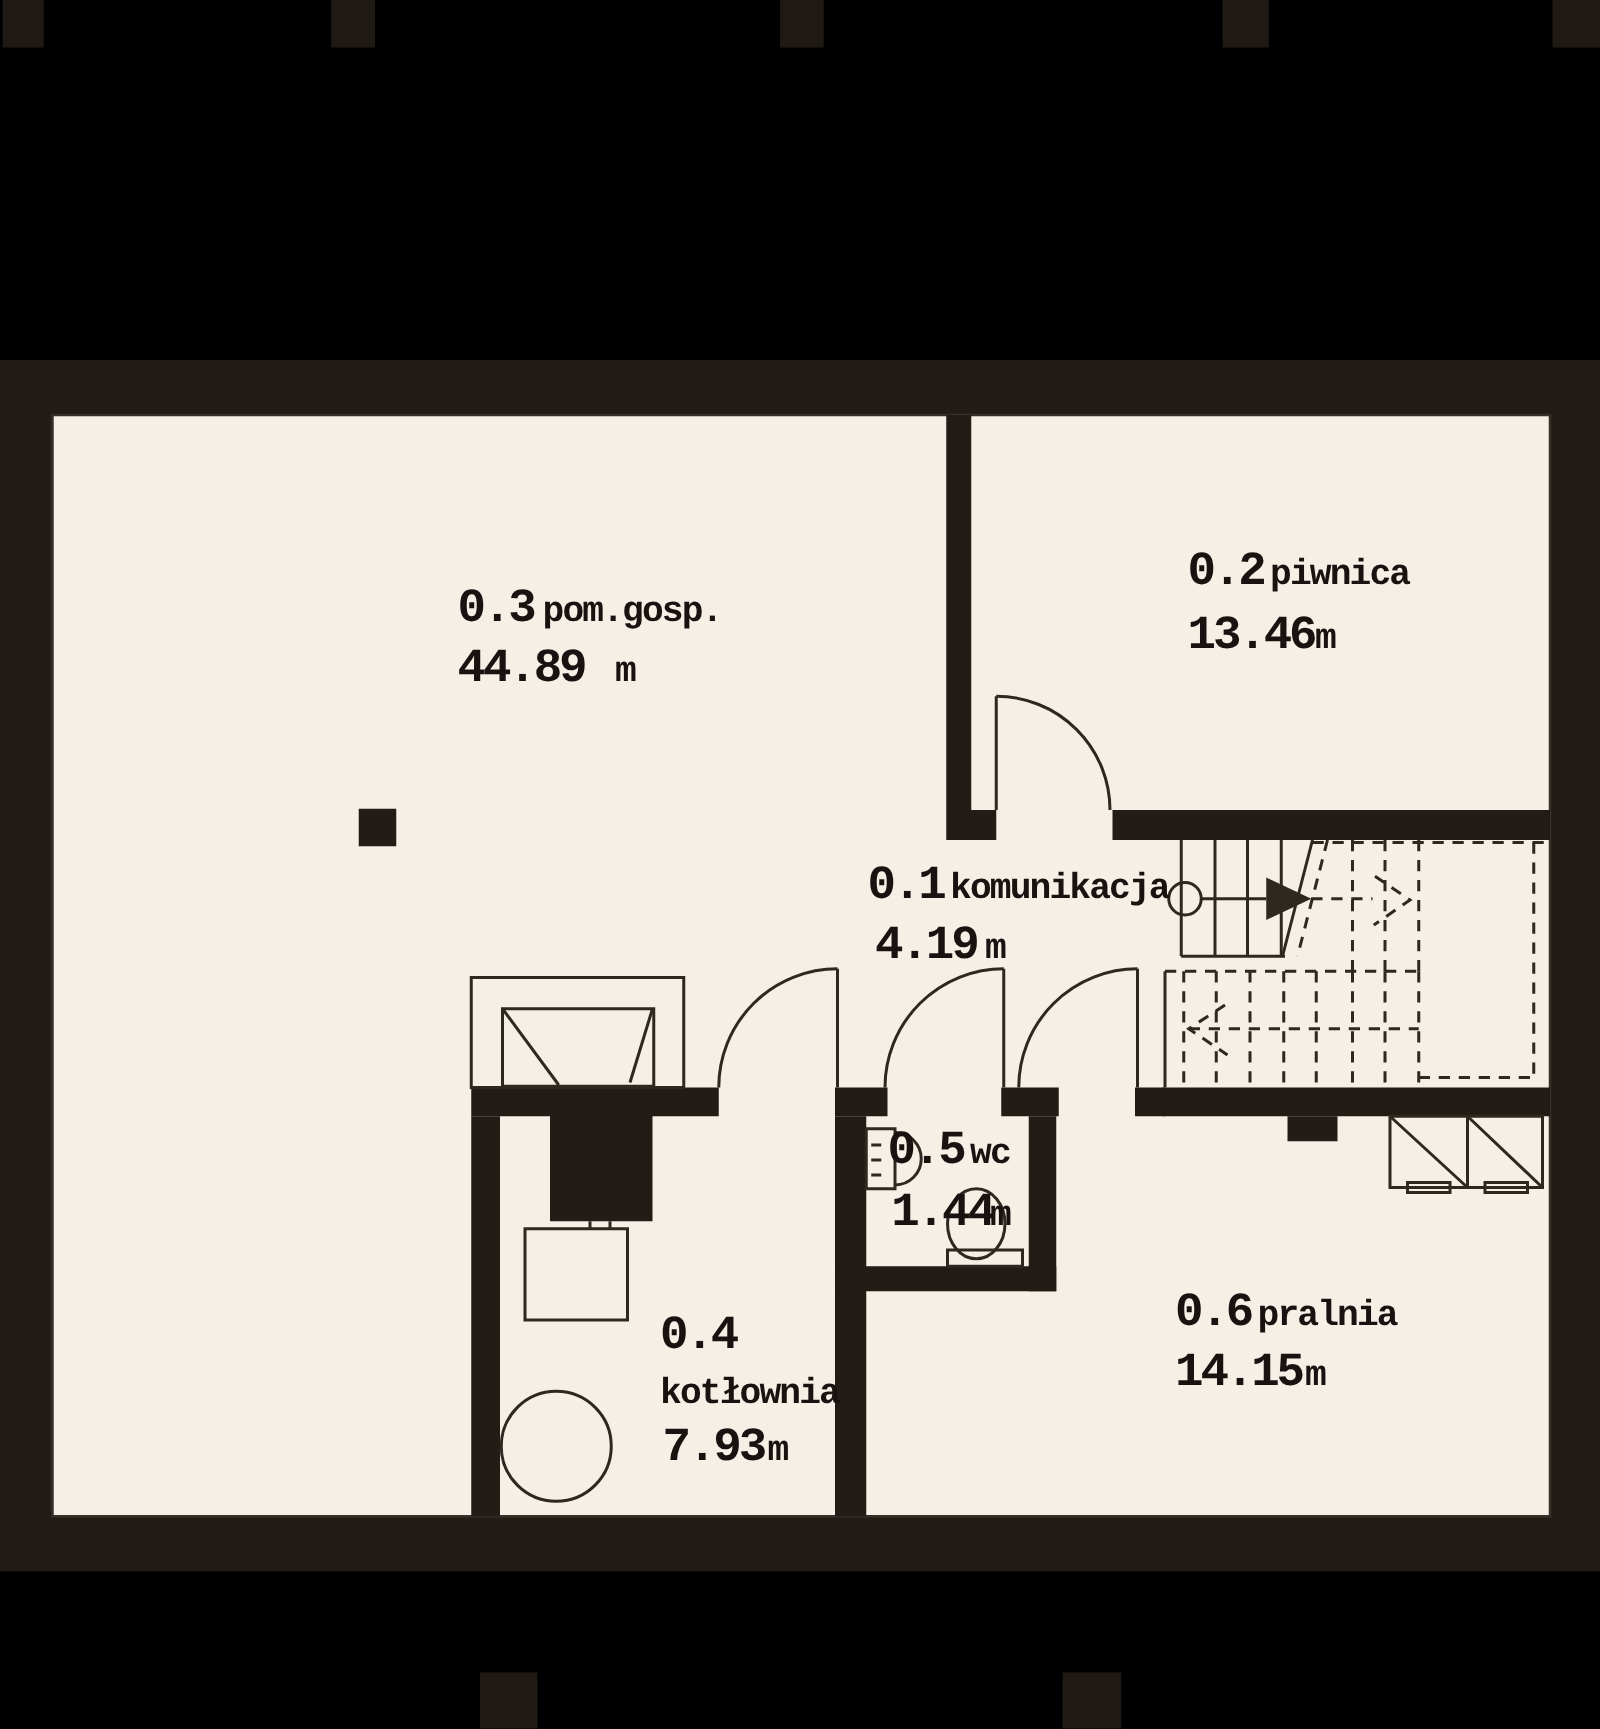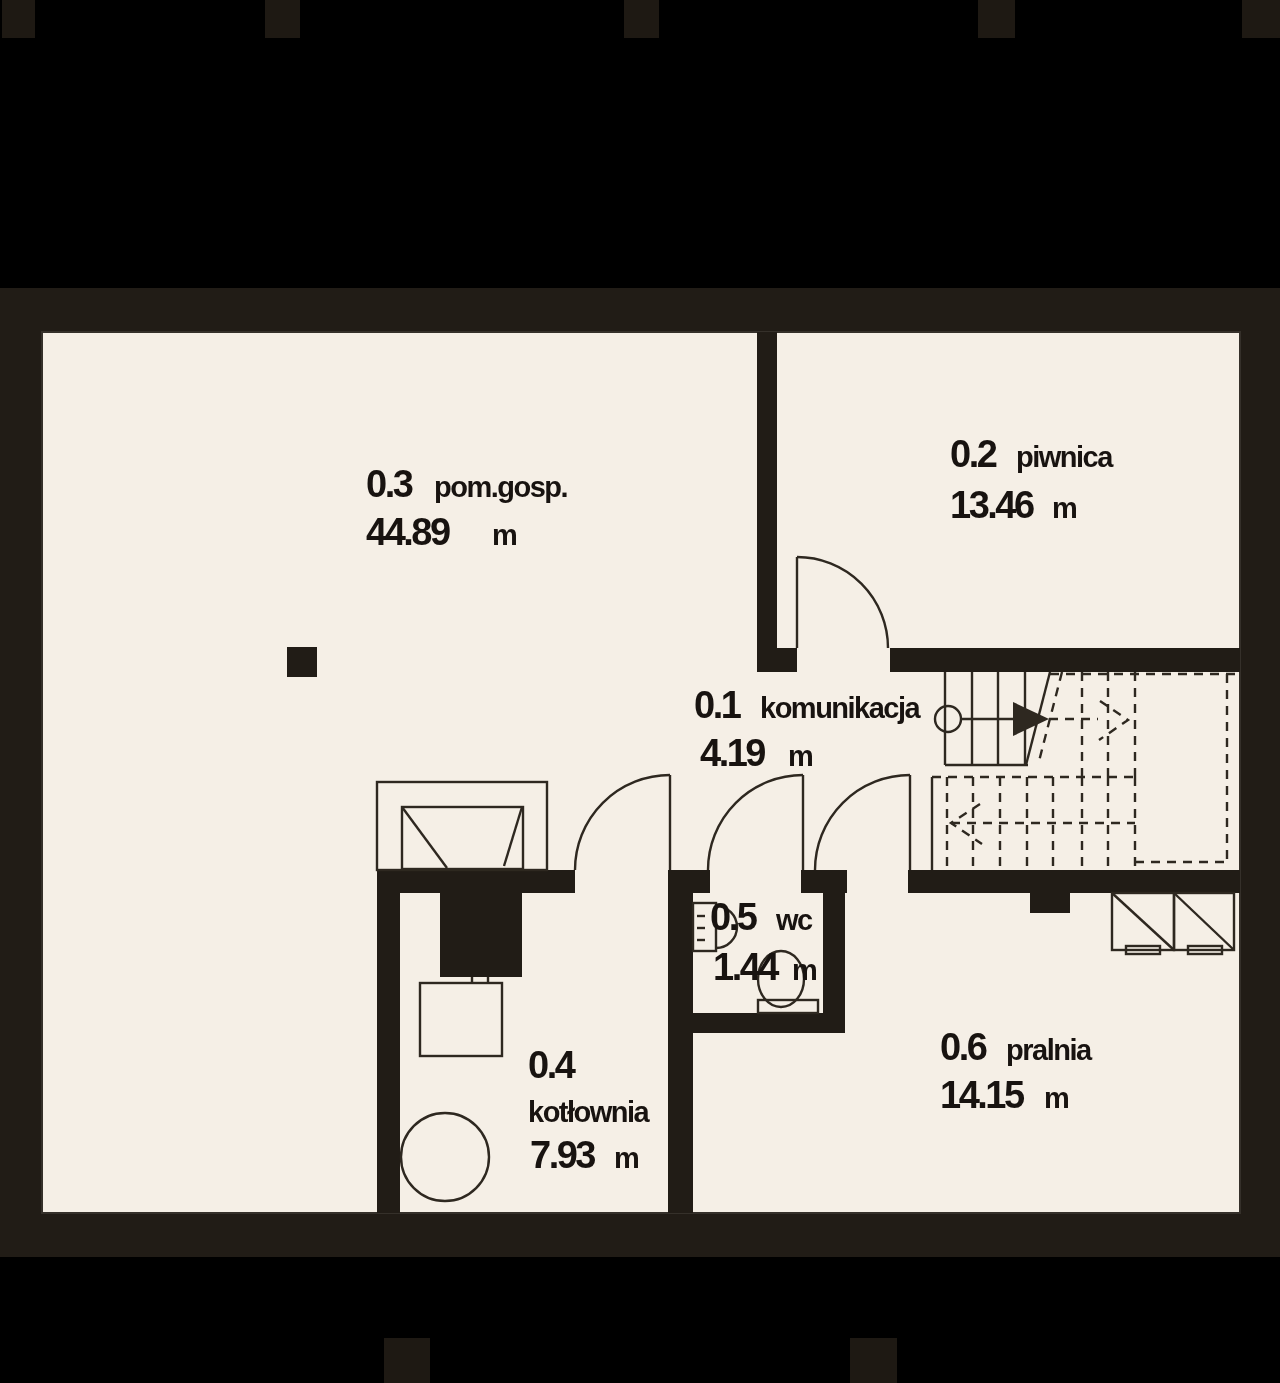--- a/index.html
+++ b/index.html
@@ -1,17 +1,17 @@
 <!DOCTYPE html>
 <html><head>
 <meta charset="utf-8">
 <style>
   html,body{margin:0;padding:0;background:#000;}
   .stage{position:relative;width:1280px;height:1383px;background:#000;overflow:hidden;
-         font-family:Liberation Sans, sans-serif;}
+         font-family:Liberation Mono, monospace;}
   .mark{position:absolute;background:#1e1913;}
   svg{position:absolute;left:0;top:0;}
   .wall{fill:#211c16;}
   .floor{fill:#f5efe6;stroke:#35302a;stroke-width:2;}
   .thin{stroke:#2e2820;stroke-width:2.4;fill:none;stroke-linecap:butt;}
   .thin-f{fill:#2e2820;stroke:none;}
   .dash{stroke:#2e2820;stroke-width:2.4;fill:none;stroke-dasharray:9 7;}
   .t-num{font-size:38px;font-weight:bold;fill:#181310;letter-spacing:-2.5px;}
   .t-name{font-size:29px;font-weight:bold;fill:#181310;letter-spacing:-1.5px;}
 </style>

